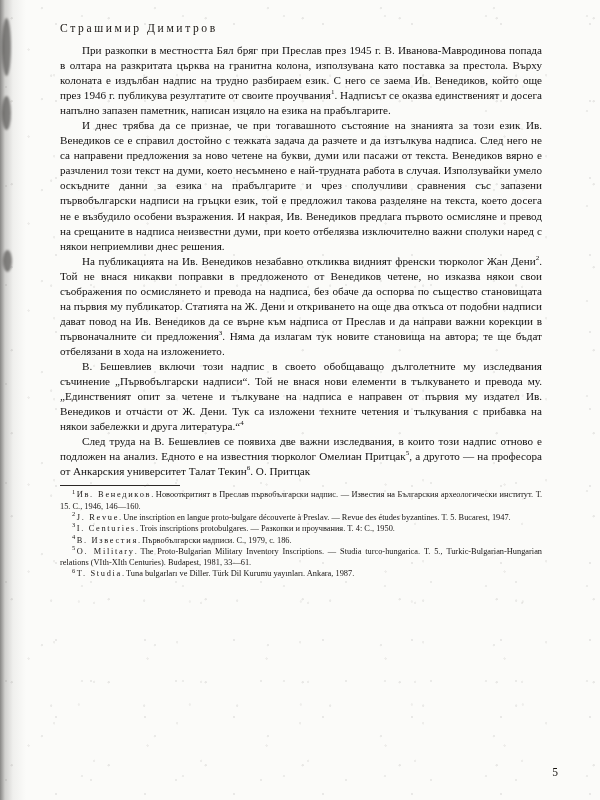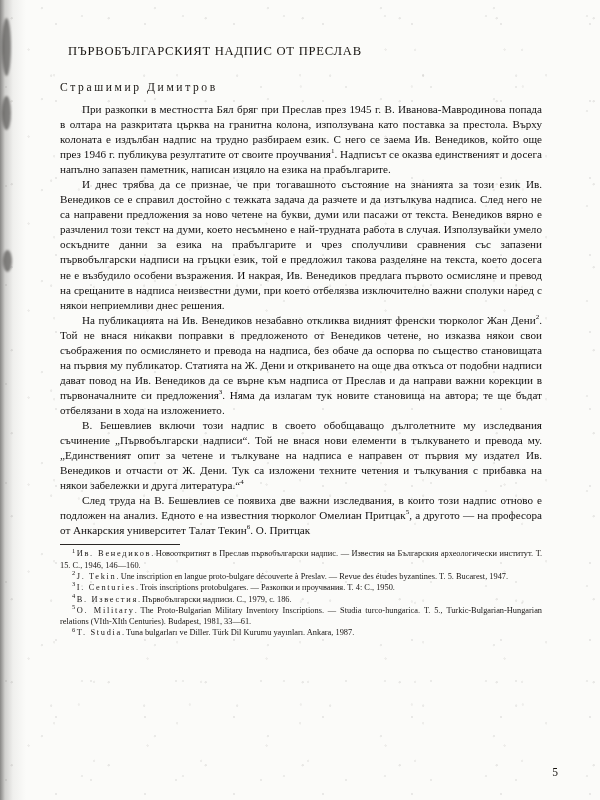--- a/index.html
+++ b/index.html
@@ -149,37 +149,36 @@
 
 <div class="page">
 
   <div class="binding-edge"></div>
   <div class="binding-blob" style="top:18px;height:58px;"></div>
   <div class="binding-blob" style="top:96px;height:34px;"></div>
   <div class="binding-blob" style="top:250px;height:22px;left:3px;"></div>
 
   <div class="content">
 
-    <div class="doc-title">ПЪРВОБЪЛГАРСКИЯТ НАДПИС ОТ ПРЕСЛАВ</div>
 
     <div class="doc-author">Страшимир Димитров</div>
 
     <div class="body-text">
       <p>При разкопки в местността Бял бряг при Преслав през 1945 г. В. Иванова-Мавродинова попада в олтара на разкритата църква на гранитна колона, използувана като поставка за престола. Върху колоната е издълбан надпис на трудно разбираем език. С него се заема Ив. Венедиков, който още през 1946 г. публикува резултатите от своите проучвания<sup>1</sup>. Надписът се оказва единственият и досега напълно запазен паметник, написан изцяло на езика на прабългарите.</p>
       <p>И днес трябва да се признае, че при тогавашното състояние на знанията за този език Ив. Венедиков се е справил достойно с тежката задача да разчете и да изтълкува надписа. След него не са направени предложения за ново четене на букви, думи или пасажи от текста. Венедиков вярно е разчленил този текст на думи, което несъмнено е най-трудната работа в случая. Използувайки умело оскъдните данни за езика на прабългарите и чрез сполучливи сравнения със запазени първобългарски надписи на гръцки език, той е предложил такова разделяне на текста, което досега не е възбудило особени възражения. И накрая, Ив. Венедиков предлага първото осмисляне и превод на срещаните в надписа неизвестни думи, при което отбелязва изключително важни сполуки наред с някои неприемливи днес решения.</p>
       <p>На публикацията на Ив. Венедиков незабавно откликва видният френски тюрколог Жан Дени<sup>2</sup>. Той не внася никакви поправки в предложеното от Венедиков четене, но изказва някои свои съображения по осмислянето и превода на надписа, без обаче да оспорва по същество становищата на първия му публикатор. Статията на Ж. Дени и откриването на още два откъса от подобни надписи дават повод на Ив. Венедиков да се върне към надписа от Преслав и да направи важни корекции в първоначалните си предложения<sup>3</sup>. Няма да излагам тук новите становища на автора; те ще бъдат отбелязани в хода на изложението.</p>
       <p>В. Бешевлиев включи този надпис в своето обобщаващо дълголетните му изследвания съчинение „Първобългарски надписи“. Той не внася нови елементи в тълкуването и превода му. „Единственият опит за четене и тълкуване на надписа е направен от първия му издател Ив. Венедиков и отчасти от Ж. Дени. Тук са изложени техните четения и тълкувания с прибавка на някои забележки и друга литература.“<sup>4</sup></p>
       <p>След труда на В. Бешевлиев се появиха две важни изследвания, в които този надпис отново е подложен на анализ. Едното е на известния тюрколог Омелиан Притцак<sup>5</sup>, а другото — на професора от Анкарския университет Талат Текин<sup>6</sup>. О. Притцак</p>
     </div>
 
     <div class="fn-rule"></div>
 
     <div class="footnotes">
       <p class="fn"><span class="fn-num">1</span><span class="sp">Ив. Венедиков</span>. Новооткритият в Преслав първобългарски надпис. — Известия на Българския археологически институт. Т. 15. С., 1946, 146—160.</p>
-      <p class="fn"><span class="fn-num">2</span><span class="sp">J. Tekin</span>. Une inscription en langue proto-bulgare découverte à Preslav. — Revue des études byzantines. T. 5. Bucarest, 1947.</p>
+      <p class="fn"><span class="fn-num">2</span><span class="sp">J. Revue</span>. Une inscription en langue proto-bulgare découverte à Preslav. — Revue des études byzantines. T. 5. Bucarest, 1947.</p>
       <p class="fn"><span class="fn-num">3</span><span class="sp">I. Centuries</span>. Trois inscriptions protobulgares. — Разкопки и проучвания. Т. 4: С., 1950.</p>
       <p class="fn"><span class="fn-num">4</span><span class="sp">В. Известия</span>. Първобългарски надписи. С., 1979, с. 186.</p>
       <p class="fn"><span class="fn-num">5</span><span class="sp">O. Military</span>. The Proto-Bulgarian Military Inventory Inscriptions. — Studia turco-hungarica. Т. 5., Turkic-Bulgarian-Hungarian relations (VIth-XIth Centuries). Budapest, 1981, 33—61.</p>
       <p class="fn"><span class="fn-num">6</span><span class="sp">T. Studia</span>. Tuna bulgarları ve Diller. Türk Dil Kurumu yayınları. Ankara, 1987.</p>
     </div>
 
   </div>
 
   <div class="page-number">5</div>
 

